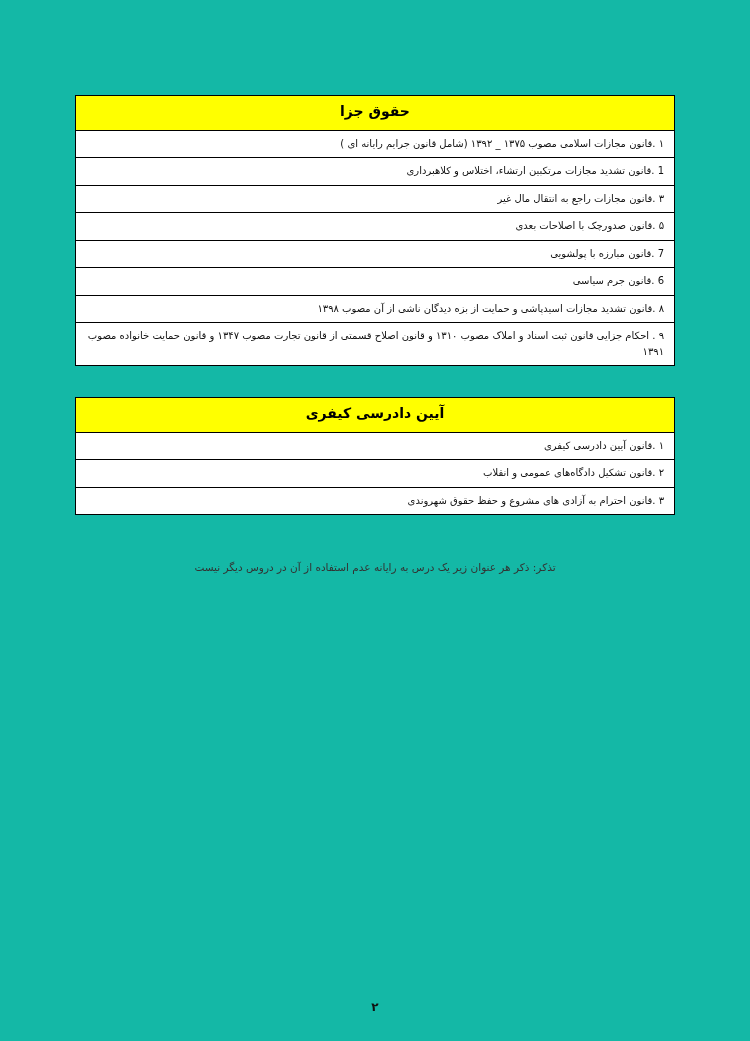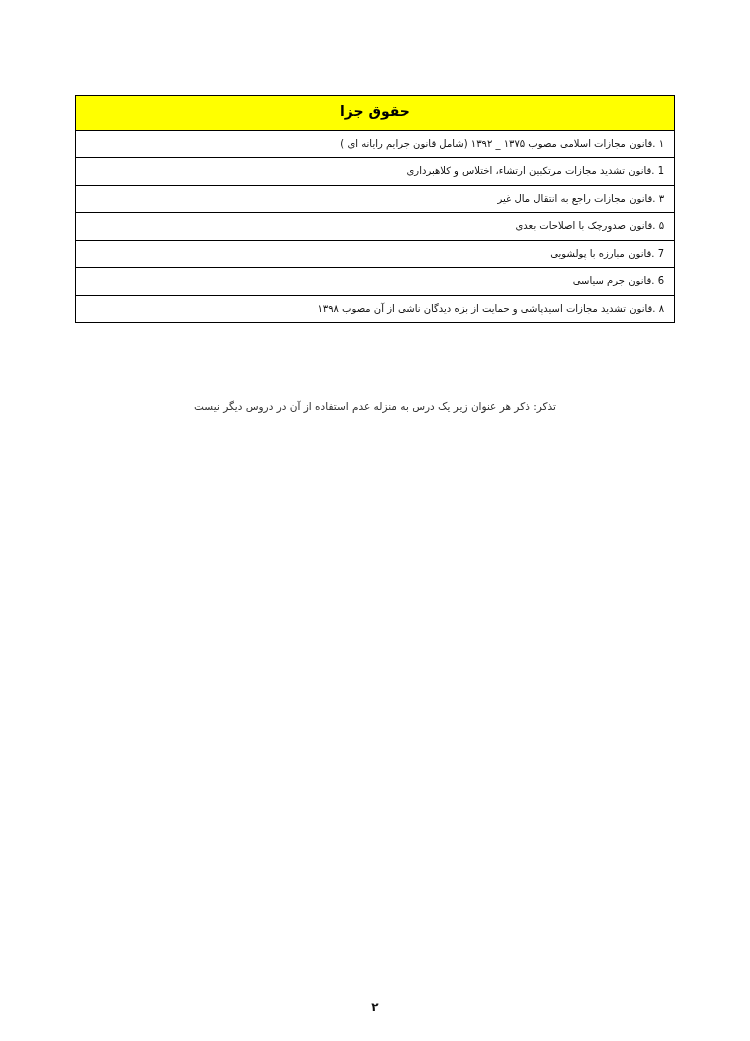--- a/index.html
+++ b/index.html
@@ -7,21 +7,21 @@
     padding: 0;
     background: #d8d8d8;
   }
   body {
     font-family: "DejaVu Sans", "Liberation Sans", sans-serif;
   }
   .page {
     position: relative;
     width: 750px;
     height: 1041px;
-    background: #ffffff;
+    background: #14b8a6;
     margin: 0 auto;
     overflow: hidden;
   }
   .content {
     position: absolute;
     top: 95px;
     left: 75px;
     width: 600px;
   }
   table.doc-table {
@@ -94,23 +94,42 @@
         </tr>
         <tr>
           <td>7 .قانون مبارزه با پولشویی</td>
         </tr>
         <tr>
           <td>6 .قانون جرم سیاسی</td>
         </tr>
         <tr>
           <td>۸ .قانون تشدید مجازات اسیدپاشی و حمایت از بزه دیدگان ناشی از آن مصوب ۱۳۹۸</td>
         </tr>
+        <tr>
+          <td>۹ . احکام جزایی قانون ثبت اسناد و املاک مصوب ۱۳۱۰ و قانون  اصلاح قسمتی از قانون تجارت  مصوب ۱۳۴۷ و قانون حمایت خانواده مصوب ۱۳۹۱</td>
+        </tr>
       </tbody>
     </table>
 
     <div class="spacer"></div>
 
+    <table class="doc-table">
+      <tbody>
+        <tr>
+          <td class="header-cell">آیین دادرسی کیفری</td>
+        </tr>
+        <tr>
+          <td>۱ .قانون آیین دادرسی کیفری</td>
+        </tr>
+        <tr>
+          <td>۲ .قانون تشکیل دادگاه‌های عمومی و انقلاب</td>
+        </tr>
+        <tr>
+          <td>۳ .قانون احترام به آزادی های مشروع و حفظ حقوق شهروندی</td>
+        </tr>
+      </tbody>
+    </table>
 
-    <div class="note">تذکر: ذکر هر عنوان زیر یک درس به منزله عدم استفاده از آن در دروس دیگر نیست</div>
+    <div class="note">تذکر: ذکر هر عنوان زیر یک درس به رایانه عدم استفاده از آن در دروس دیگر نیست</div>
   </div>
 
   <div class="page-number">۲</div>
 </div>
 
 </body></html>

